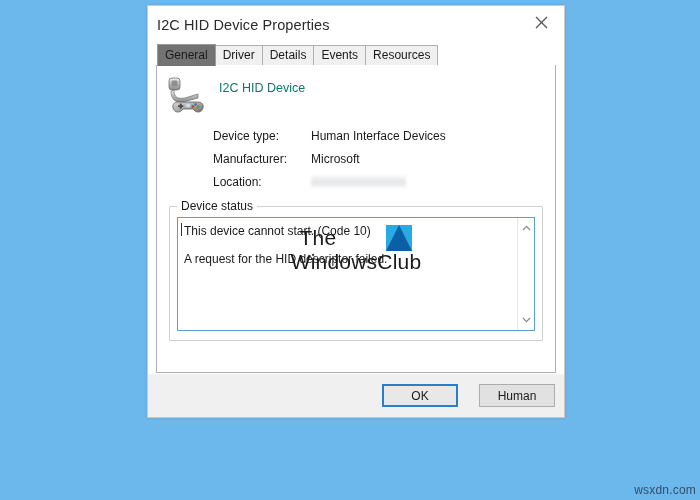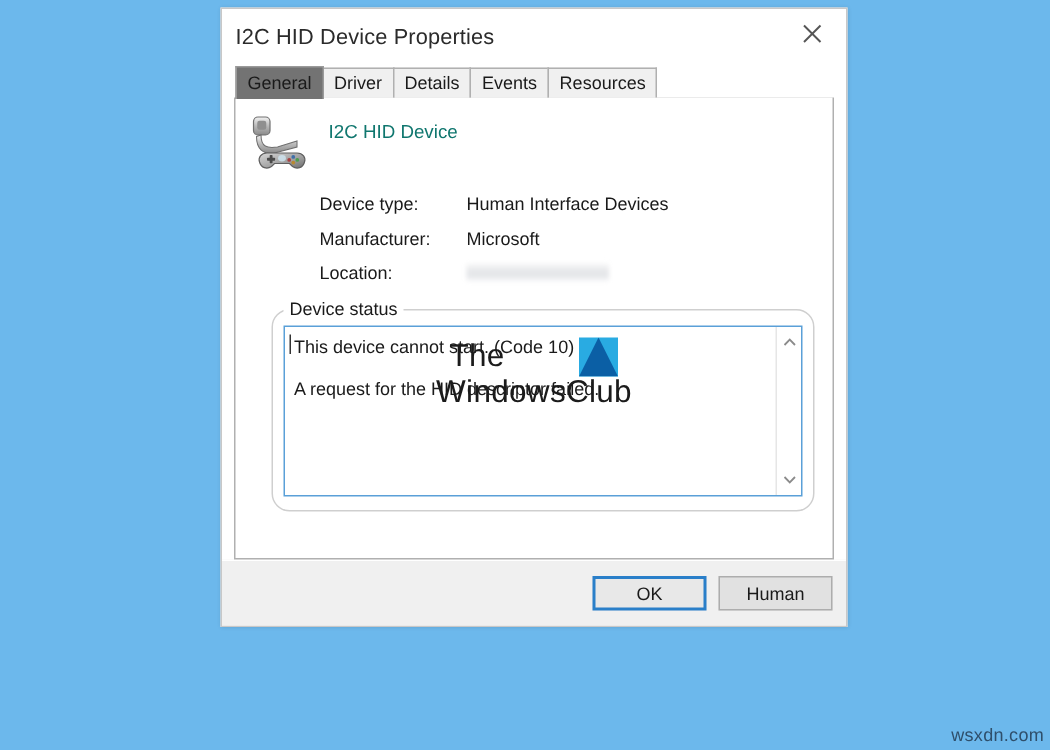--- a/index.html
+++ b/index.html
@@ -149,23 +149,23 @@
   .prop-value.redacted {
     width: 95px;
     height: 13px;
     background: linear-gradient(180deg,#fdfdfd 0%,#e9eaec 35%,#e3e5e8 65%,#fbfbfc 100%);
     filter: blur(1.4px);
     border-radius: 1px;
   }
 
   
   #status-group {
-    margin: 13px 12px 0 24px;
+    margin: 13px 12px 0 12px;
     border: 1px solid #cfcfcf;
-    border-radius: 12px;
+    border-radius: 1px;
     position: relative;
     padding: 10px 7px 9px 7px;
   }
   #status-legend {
     position: absolute;
     top: -8px;
     left: 7px;
     background: #ffffff;
     padding: 0 4px;
     font-size: 12px;
@@ -286,21 +286,21 @@
   .dlg-button {
     width: 76px;
     height: 23px;
     font-size: 12px;
     color: #1a1a1a;
     background: #e1e1e1;
     border: 1px solid #adadad;
     display: flex;
     align-items: center;
     justify-content: center;
-    margin-left: 8px;
+    margin-left: 21px;
     box-sizing: border-box;
     cursor: default;
     font-family: "Liberation Sans", sans-serif;
   }
   .dlg-button.default {
     border: 2px solid #2a7fc9;
     background: #e8e8e8;
   }
 
   

